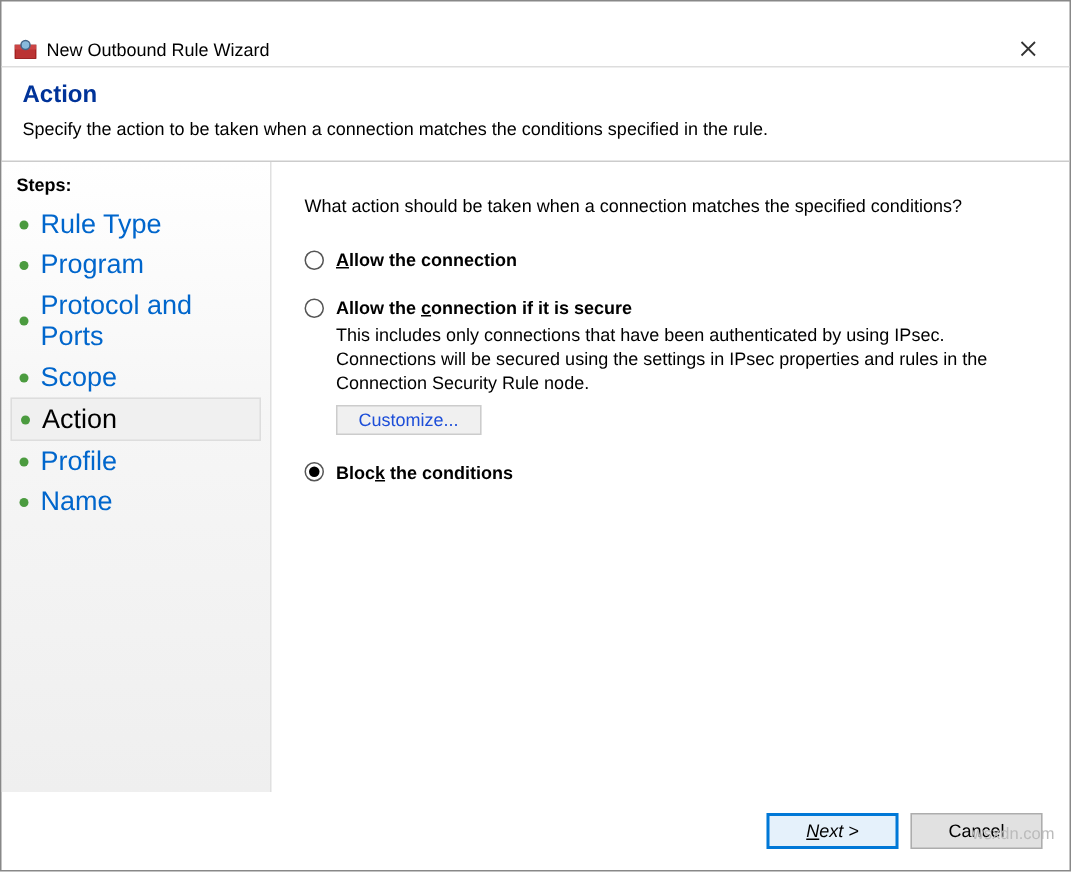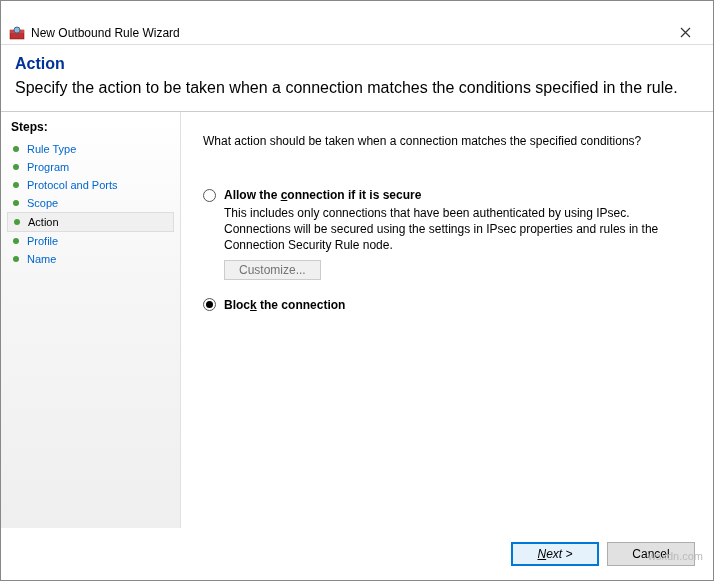--- a/index.html
+++ b/index.html
@@ -4,38 +4,38 @@
   <style>
     * { box-sizing: border-box; margin: 0; padding: 0; }
     body { font-family: "Segoe UI", Tahoma, sans-serif; font-size: 12px; background: #fff; color: #000; }
     .window { width: 714px; height: 581px; border: 1px solid #888; position: relative; background: #fff; display: flex; flex-direction: column; }
     .titlebar { height: 24px; display: flex; align-items: center; padding: 0 8px; border-bottom: 1px solid #ddd; margin-top: 20px; }
     .titlebar .icon { width: 16px; height: 16px; margin-right: 6px; }
     .titlebar .title { flex: 1; font-size: 12px; }
     .titlebar .close { width: 40px; height: 28px; display: flex; align-items: center; justify-content: center; cursor: pointer; }
     .header { padding: 10px 14px 14px 14px; }
     .header h1 { font-size: 16px; font-weight: bold; color: #003399; margin-bottom: 6px; }
-    .header .subtitle { font-size: 16px; color: #000; }
+    .header .subtitle { font-size: 12px; color: #000; }
     .body { flex: 1; display: flex; border-top: 1px solid #ccc; overflow: hidden; }
     .steps-panel { width: 180px; background: linear-gradient(to bottom, #fff 0%, #f6f6f6 40%, #efefef 100%); border-right: 1px solid #e0e0e0; padding: 6px 0 0 6px; }
     .steps-label { font-weight: bold; font-size: 12px; padding: 2px 4px 6px 4px; }
-    .step-item { display: flex; align-items: center; padding: 3px 6px; cursor: pointer; font-size: 11px; }
+    .step-item { display: flex; align-items: center; padding: 3px 6px; cursor: pointer; font-size: 18px; }
     .step-item.current { background: #f0f0f0; border: 1px solid #ddd; margin-right: 6px; }
     .step-item .bullet { width: 6px; height: 6px; border-radius: 50%; background: #4b9b3f; margin-right: 8px; flex-shrink: 0; }
     .step-item .label { color: #0066cc; }
     .step-item.current .label { color: #000; }
     .content { flex: 1; padding: 22px 22px 0 22px; display: flex; flex-direction: column; }
     .prompt { font-size: 12px; margin-bottom: 22px; }
     .option { margin-bottom: 18px; }
     .option-head { display: flex; align-items: center; }
     .radio { width: 13px; height: 13px; border: 1px solid #555; border-radius: 50%; margin-right: 8px; display: flex; align-items: center; justify-content: center; flex-shrink: 0; cursor: pointer; }
     .radio.selected::after { content: ""; width: 7px; height: 7px; border-radius: 50%; background: #000; display: block; }
     .option-label { font-weight: bold; font-size: 12px; }
     .option-desc { font-size: 12px; color: #000; margin-left: 21px; margin-top: 3px; line-height: 1.35; max-width: 450px; }
-    .customize-btn { margin-left: 21px; margin-top: 6px; padding: 2px 14px; font-size: 12px; background: #f0f0f0; border: 1px solid #ccc; color: #737373; cursor: default; }
+    .customize-btn { margin-left: 21px; margin-top: 6px; padding: 2px 14px; font-size: 12px; background: #f0f0f0; border: 1px solid #ccc; color: #1d4ed8; cursor: default; }
     .footer { display: flex; justify-content: flex-end; gap: 8px; padding: 14px 18px; }
     .footer button { width: 88px; height: 24px; font-size: 12px; background: #e1e1e1; border: 1px solid #adadad; cursor: pointer; }
     .footer button.default { border: 2px solid #0078d7; background: #e5f1fb; font-style: italic; }
     .underline { text-decoration: underline; }
     .watermark { position: absolute; bottom: 18px; right: 10px; font-size: 11px; color: #bbb; }
   </style>
 </head>
 <body>
 
 <div class="window">
@@ -92,35 +92,39 @@
             <span class="bullet"></span>
             <span class="label">Name</span>
           </div>
         </div>
     </div>
 
     <div class="content">
       <div class="prompt">What action should be taken when a connection matches the specified conditions?</div>
 
       <div class="option">
+        <div class="option-head">
+          <span class="radio"></span>
+          <span class="option-label"><span class="underline">A</span><span>llow the connection</span></span>
+        </div>
       </div>
 
       <div class="option">
         <div class="option-head">
           <span class="radio"></span>
           <span class="option-label"><span>Allow the </span><span class="underline">c</span><span>onnection if it is secure</span></span>
         </div>
         <div class="option-desc">This includes only connections that have been authenticated by using IPsec. Connections will be secured using the settings in IPsec properties and rules in the Connection Security Rule node.</div>
         <button class="customize-btn" disabled="">Customize...</button>
       </div>
 
       <div class="option">
         <div class="option-head">
           <span class="radio selected"></span>
-          <span class="option-label"><span>Bloc</span><span class="underline">k</span><span> the connection</span></span>
+          <span class="option-label"><span>Bloc</span><span class="underline">k</span><span> the conditions</span></span>
         </div>
       </div>
 
       <div style="flex:1"></div>
     </div>
   </div>
 
   <div class="footer">
     <button class="default"><span></span><span class="underline">N</span><span>ext &gt;</span></button>
     <button>Cancel</button>

